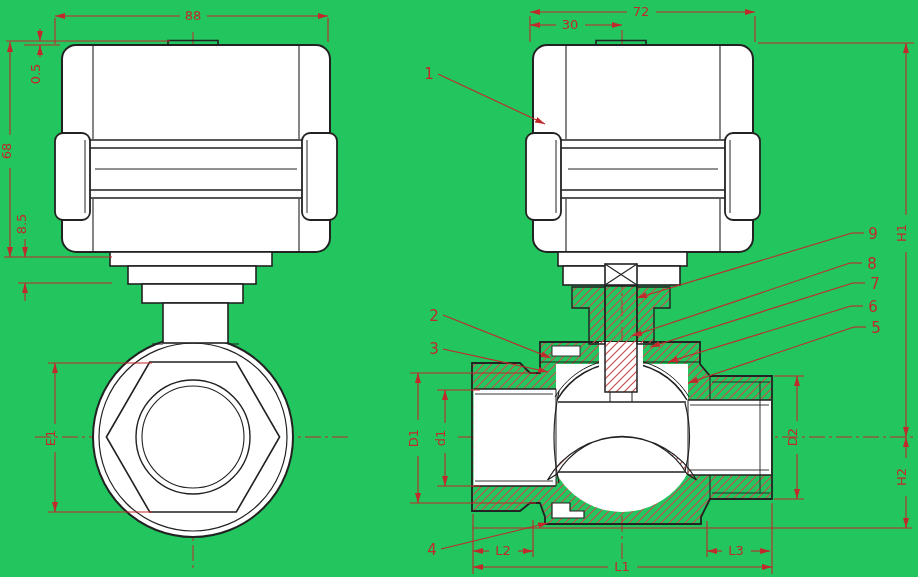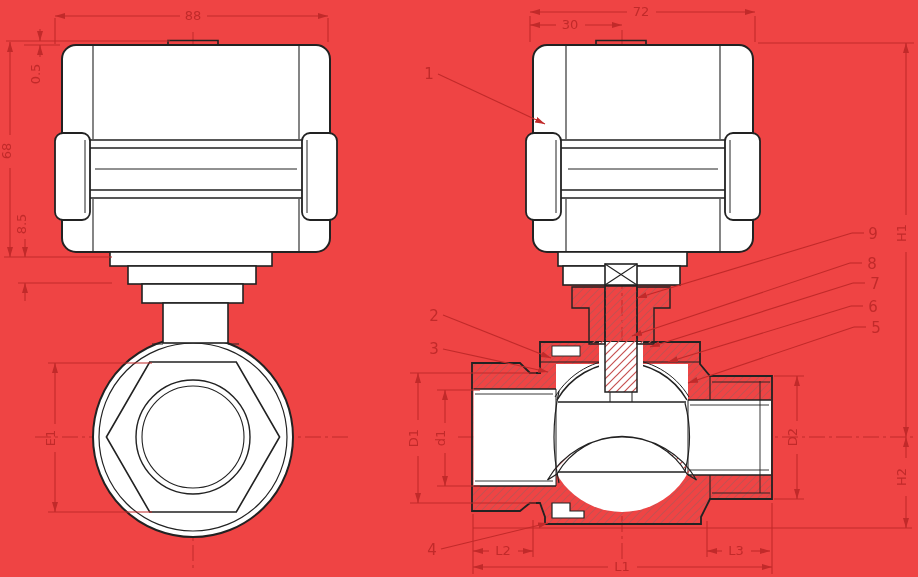--- a/index.html
+++ b/index.html
@@ -1,16 +1,16 @@
 <!DOCTYPE html>
 <html><head>
 <meta charset="utf-8">
 <style>
   html,body{margin:0;padding:0;background:#ffffff;}
-  .stage{position:relative;width:918px;height:577px;background:#ef4444;overflow:hidden;
+  .stage{position:relative;width:918px;height:577px;background:#22c55e;overflow:hidden;
          font-family:"DejaVu Sans",sans-serif;}
   svg{position:absolute;top:0;left:0;}
   text{font-family:"DejaVu Sans",sans-serif;}
   .dimtxt{fill:#c12a2a;font-size:13px;font-weight:500;}
   .parttxt{fill:#c12a2a;font-size:15px;font-weight:500;}
   .blk{stroke:#222;fill:none;}
   .blkf{stroke:#222;fill:#fff;}
   .red{stroke:#c12a2a;fill:none;stroke-width:1.1;}
   .cl{stroke:#c12a2a;fill:none;stroke-width:1;stroke-dasharray:16 4 3 4;}
   .hatchshape{fill:url(#hx);stroke:#222;}

